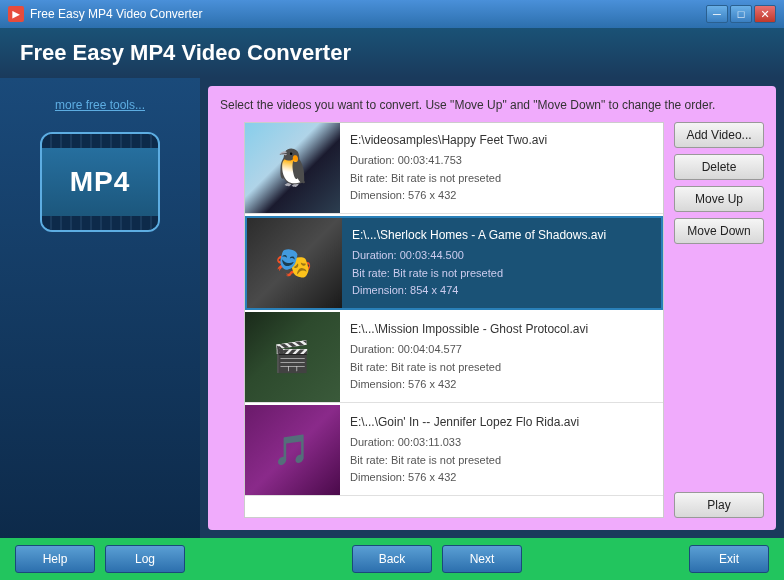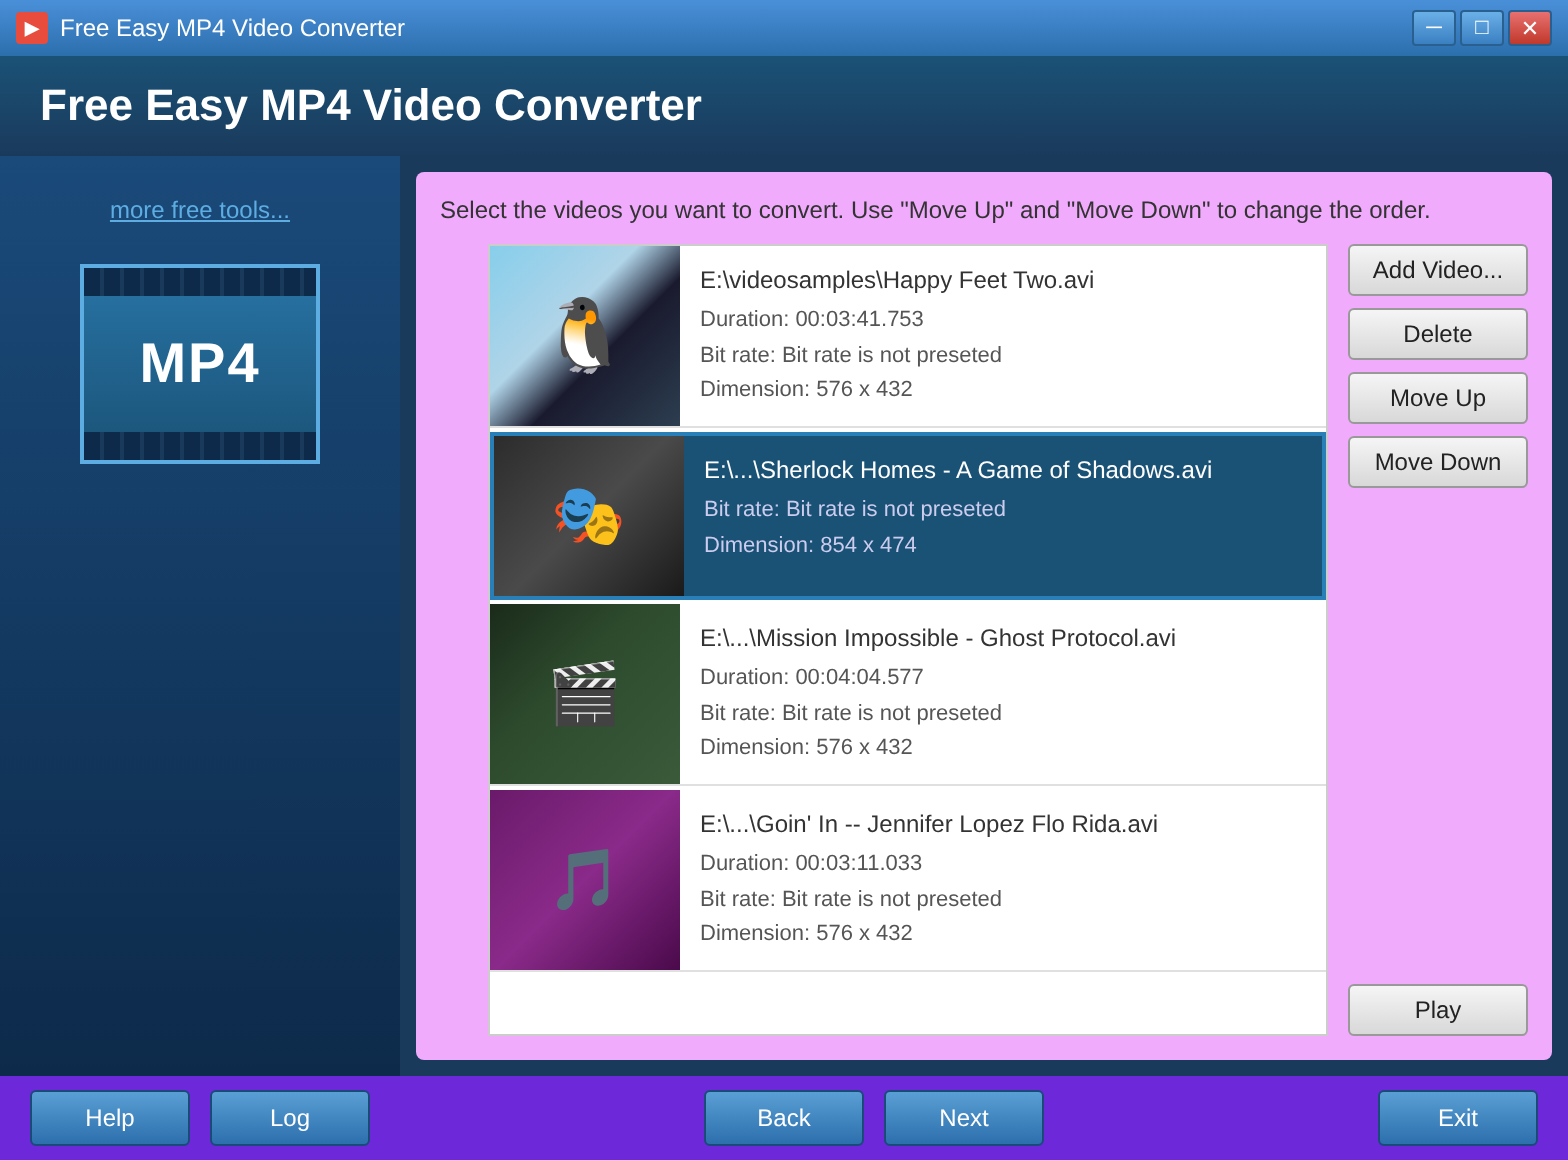--- a/index.html
+++ b/index.html
@@ -80,21 +80,21 @@
     .sidebar-link {
       color: #5dade2;
       text-decoration: underline;
       cursor: pointer;
       font-size: 12px;
     }
     .mp4-logo {
       width: 120px; height: 100px;
       background: linear-gradient(to bottom, #2874a6, #1a5276);
       border: 2px solid #5dade2;
-      border-radius: 0;
+      border-radius: 12px;
       display: flex;
       flex-direction: column;
       align-items: center;
       justify-content: center;
       color: white;
       position: relative;
       overflow: hidden;
     }
     .mp4-filmstrip {
       position: absolute;
@@ -255,21 +255,21 @@
       padding: 5px 8px;
       font-size: 12px;
       cursor: pointer;
       text-align: center;
       color: #222;
     }
     .spacer { flex: 1; }
 
     
     .bottom-bar {
-      background: #6d28d9;
+      background: #22c55e;
       height: 42px;
       display: flex;
       align-items: center;
       padding: 0 15px;
       gap: 10px;
     }
     .bottom-btn {
       background: linear-gradient(to bottom, #5a9fd4, #2c6fad);
       border: 1px solid #1a4a7a;
       border-radius: 3px;
@@ -325,20 +325,21 @@
             <div class="video-meta">Duration: 00:03:41.753</div>
             <div class="video-meta">Bit rate: Bit rate is not preseted</div>
             <div class="video-meta">Dimension: 576 x 432</div>
           </div>
         </div>
 
         <div class="video-item selected">
           <div class="thumb-sherlock"></div>
           <div class="video-info">
             <div class="video-title">E:\...\Sherlock Homes - A Game of Shadows.avi</div>
+            <div class="video-meta">Duration: 00:03:44.500</div>
             <div class="video-meta">Bit rate: Bit rate is not preseted</div>
             <div class="video-meta">Dimension: 854 x 474</div>
           </div>
         </div>
 
         <div class="video-item">
           <div class="thumb-mission"></div>
           <div class="video-info">
             <div class="video-title">E:\...\Mission Impossible - Ghost Protocol.avi</div>
             <div class="video-meta">Duration: 00:04:04.577</div>

